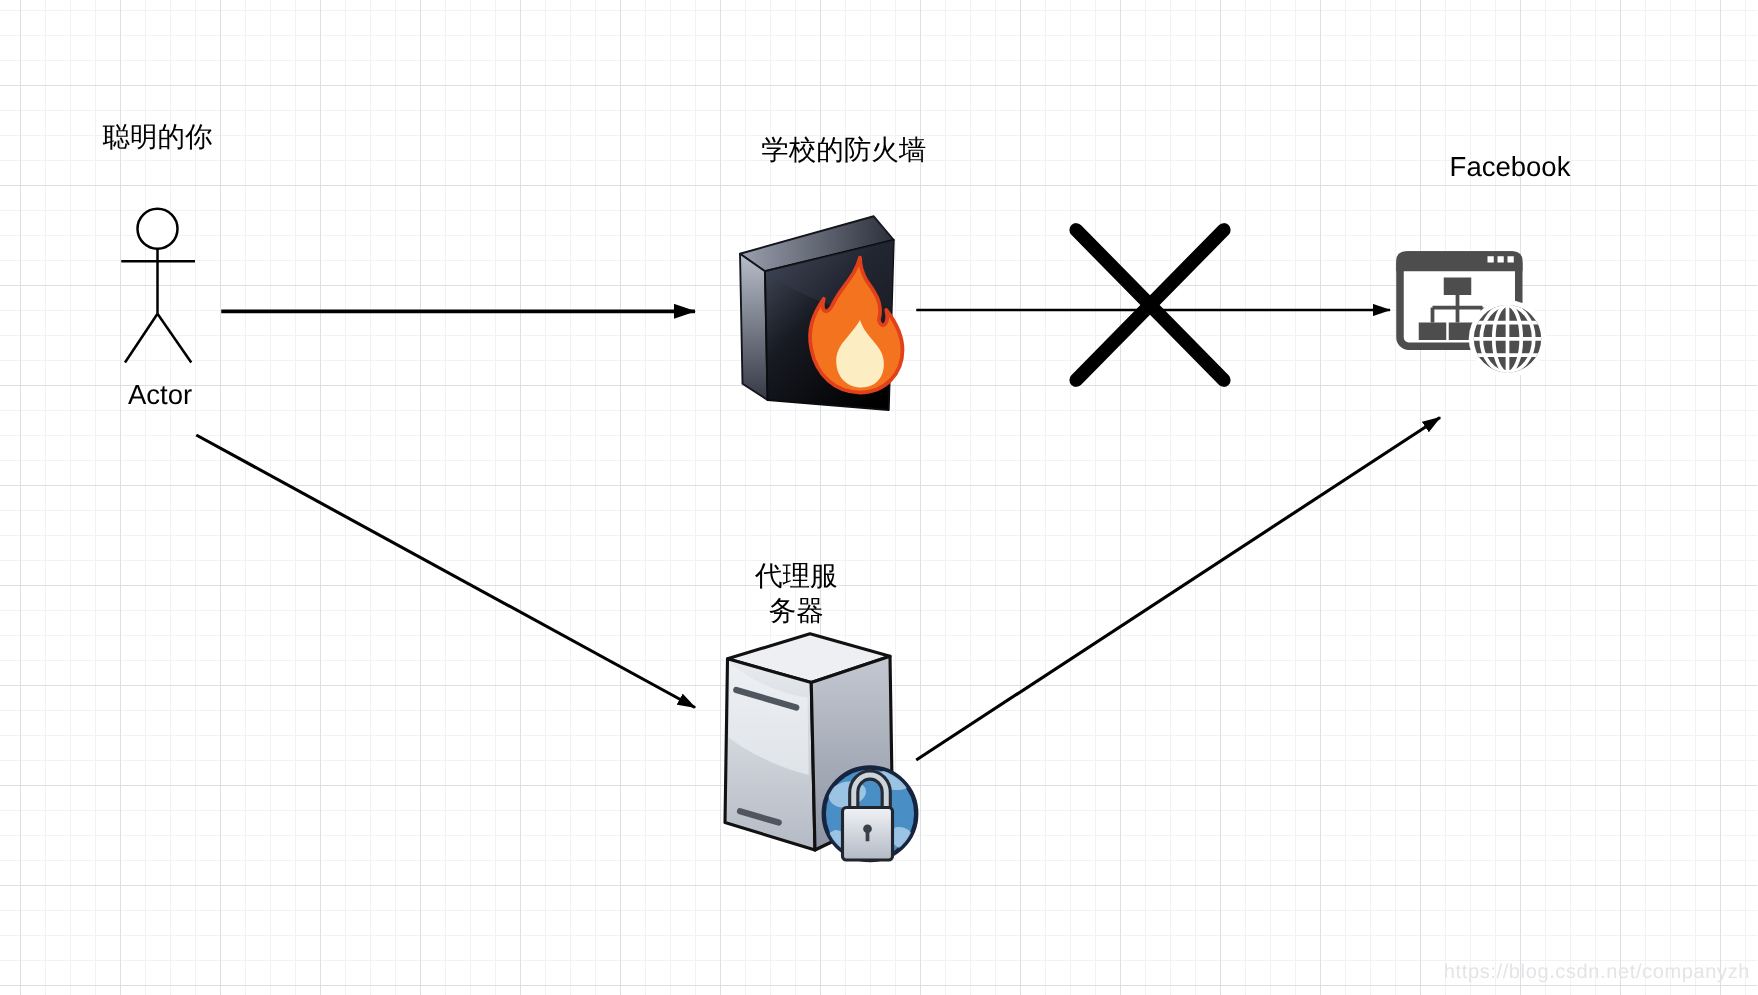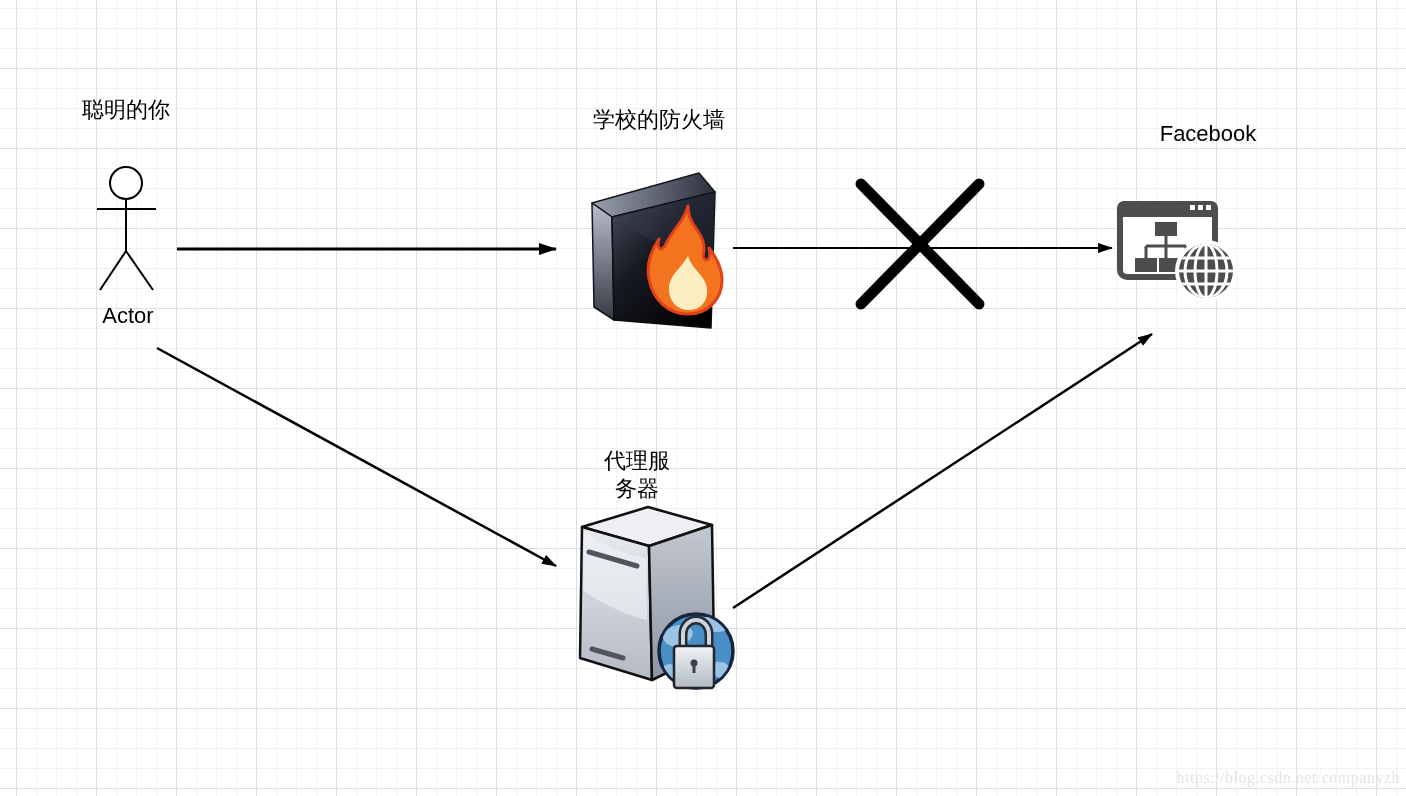--- a/index.html
+++ b/index.html
@@ -22,21 +22,20 @@
 
   .node-label {
     position:absolute; transform:translateX(-50%);
     font-size:22px; color:#000; white-space:nowrap; text-align:center;
     line-height:28px;
   }
   .watermark {
     position:absolute; right:6px; bottom:9px;
     font-size:16px; color:#e4e4e7; letter-spacing:0.5px;
     white-space:nowrap;
-    font-family:Liberation Serif, serif;
   }
 </style>
 </head>
 <body>
 
 <div id="canvas">
 
   <svg class="layer" viewBox="0 0 1406 796">
     <defs>
       <marker id="arrBig" viewBox="0 0 18 12" refX="17" refY="6" markerWidth="18" markerHeight="12" markerUnits="userSpaceOnUse" orient="auto">
@@ -173,21 +172,21 @@
           <line x1="1177" y1="258" x2="1235" y2="258"></line>
           <line x1="1177" y1="271" x2="1235" y2="271"></line>
           <line x1="1177" y1="284" x2="1235" y2="284"></line>
         </g>
       </g>
     </g>
   </svg>
 
   <div class="node-label" style="left:126px; top:96px;">聪明的你</div>
   <div class="node-label" style="left:128px; top:302px;">Actor</div>
-  <div class="node-label" style="left:659px; top:106px;">学校的防火墙</div>
+  <div class="node-label" style="left:675px; top:106px;">学校的防火墙</div>
   <div class="node-label" style="left:1208px; top:120px;">Facebook</div>
   <div class="node-label" style="left:637px; top:447px;">
     <span>代理服</span><br>
     <span>务器</span>
   </div>
 
   <div class="watermark">https://blog.csdn.net/companyzh</div>
 </div>
 
 </body></html>

